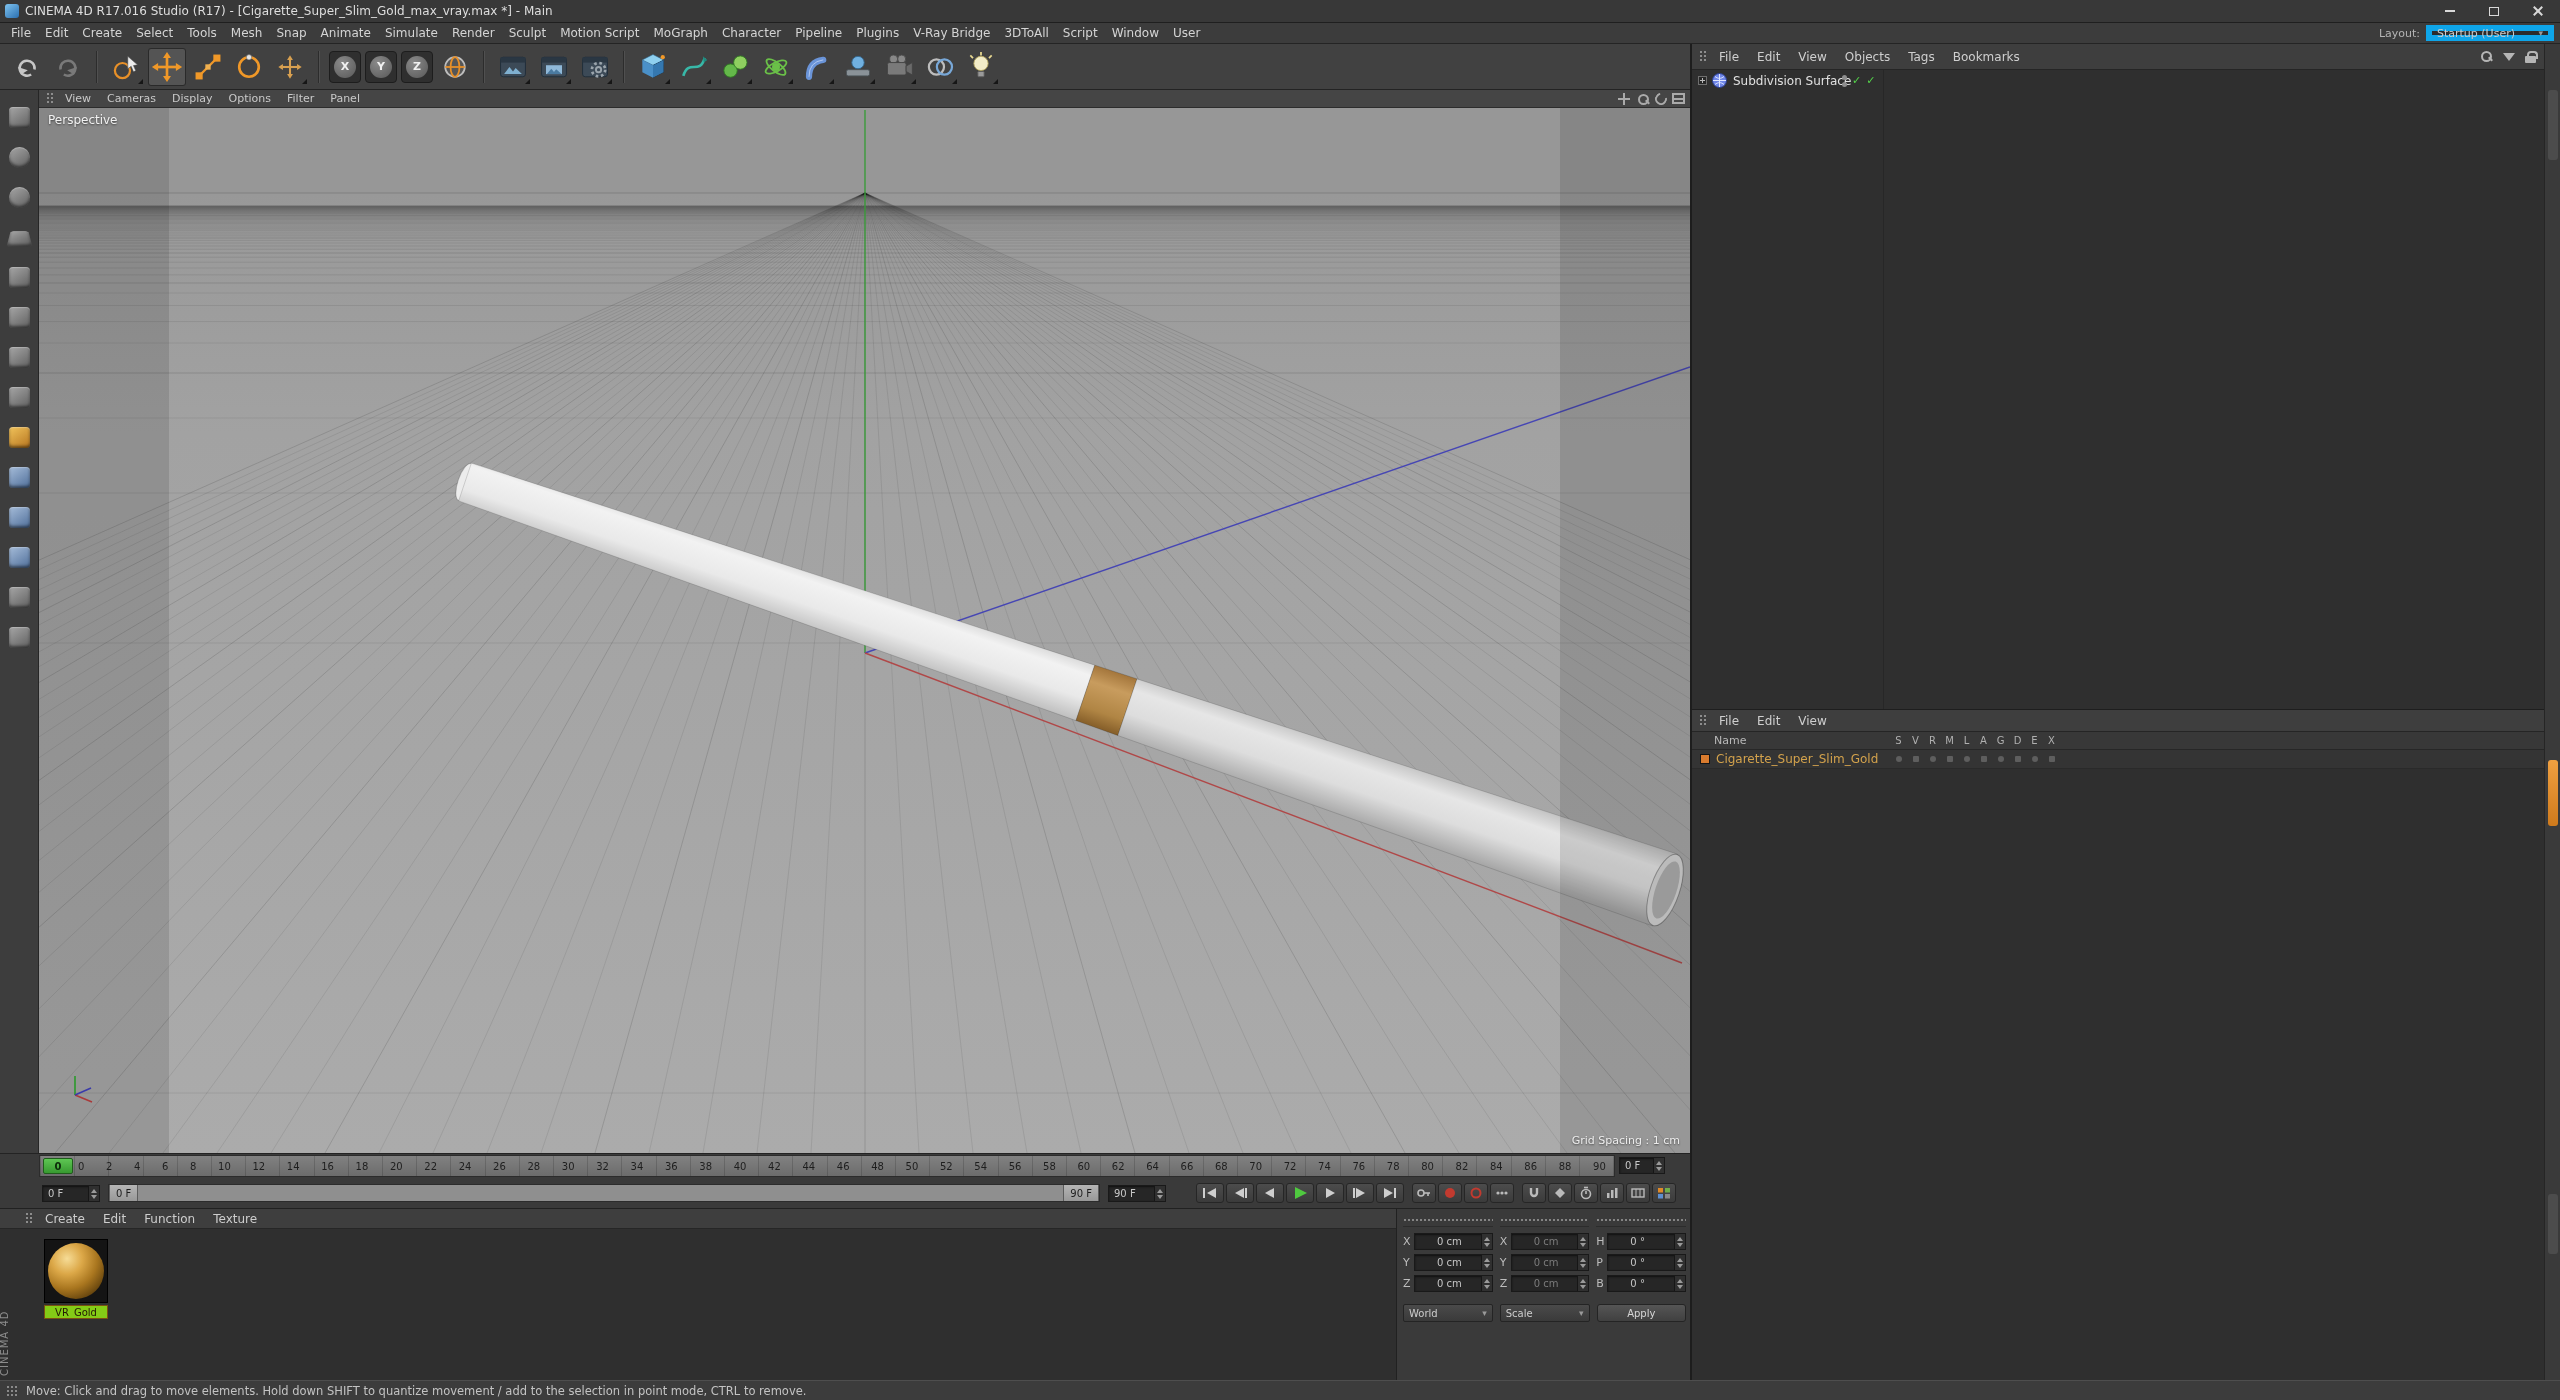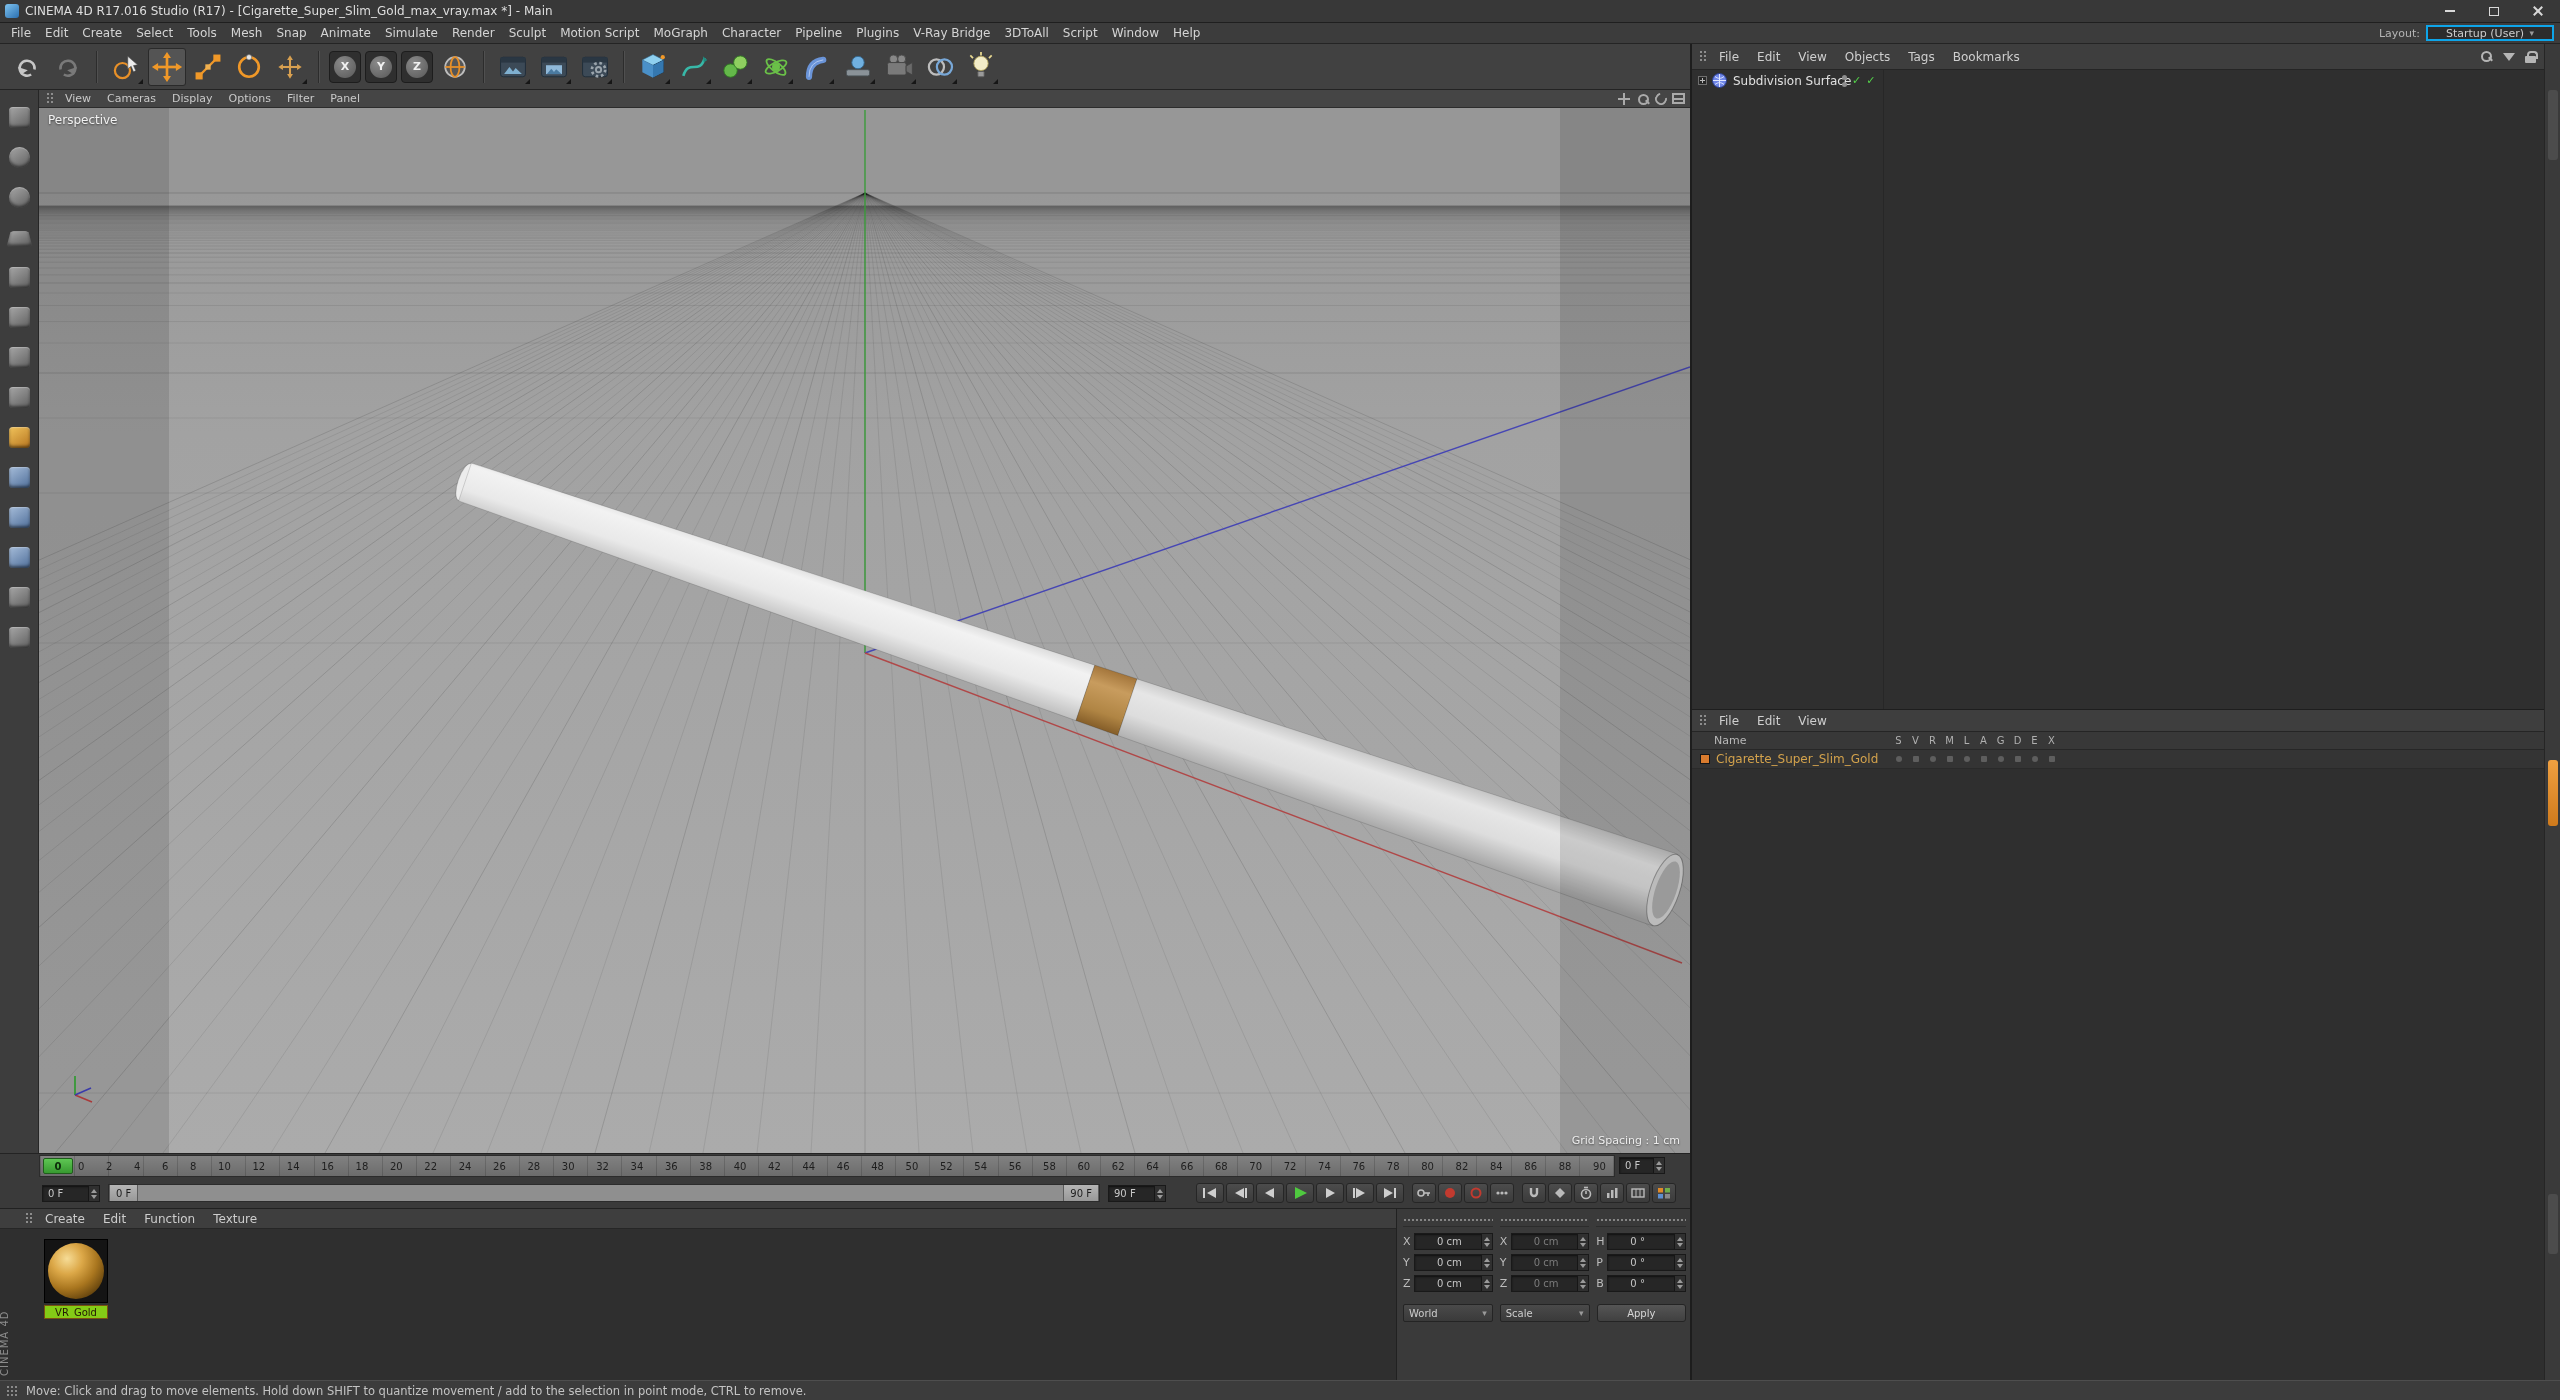--- a/index.html
+++ b/index.html
@@ -17,22 +17,22 @@
   .wb-max i{display:block;width:10px;height:9px;border:1.5px solid #d8d8d8;}
   .wb-close{position:relative;}
   .wb-close i,.wb-close b{position:absolute;left:50%;top:50%;width:12px;height:2px;background:#d8d8d8;}
   .wb-close i{transform:translate(-50%,-50%) rotate(45deg);} .wb-close b{transform:translate(-50%,-50%) rotate(-45deg);}
 
   
   .menubar{position:absolute;left:0;top:23px;width:2560px;height:21px;background:#3c3c3c;border-bottom:1px solid #242424;
     display:flex;align-items:center;font-size:12px;color:#d4d4d4;padding-left:4px;}
   .menubar .mi{padding:0 7px;cursor:default;}
   .layout-area{margin-left:auto;display:flex;align-items:center;gap:6px;margin-right:6px;color:#b5b5b5;font-size:11px;}
-  .layout-select{width:128px;height:16px;background:#2c2c2c;border:2px solid #0ea5e9;display:flex;align-items:center;
-    justify-content:space-between;padding:0 18px;color:#cccccc;}
+  .layout-select{width:128px;height:16px;background:#2c2c2c;border:6px solid #0ea5e9;display:flex;align-items:center;
+    justify-content:space-between;padding:0 5px;color:#cccccc;}
   .dd-arrow{font-size:9px;color:#9a9a9a;}
 
   
   .toolbar{position:absolute;left:0;top:44px;width:1690px;height:46px;background:#414141;border-bottom:1px solid #232323;
     display:flex;align-items:center;padding-left:8px;gap:3px;}
   .tb-btn{width:38px;height:38px;border-radius:3px;display:flex;align-items:center;justify-content:center;position:relative;}
   .tb-btn.active{background:#545454;box-shadow:inset 0 0 0 1px #2a2a2a;}
   .tb-btn.dim{opacity:.42;}
   .tb-sep{width:2px;height:32px;background:#2c2c2c;border-right:1px solid #505050;margin:0 6px;}
   .has-menu:after{content:"";position:absolute;right:2px;bottom:2px;border-left:5px solid transparent;border-bottom:5px solid #161616;}
@@ -215,21 +215,21 @@
         <span class="mi">Sculpt</span>
         <span class="mi">Motion Script</span>
         <span class="mi">MoGraph</span>
         <span class="mi">Character</span>
         <span class="mi">Pipeline</span>
         <span class="mi">Plugins</span>
         <span class="mi">V-Ray Bridge</span>
         <span class="mi">3DToAll</span>
         <span class="mi">Script</span>
         <span class="mi">Window</span>
-        <span class="mi">Help</span>
+        <span class="mi">User</span>
       </span>
     <div class="layout-area">
       <span>Layout:</span>
       <div class="layout-select">
         <span>Startup (User)</span>
         <span class="dd-arrow">▾</span>
       </div>
     </div>
   </div>
 

